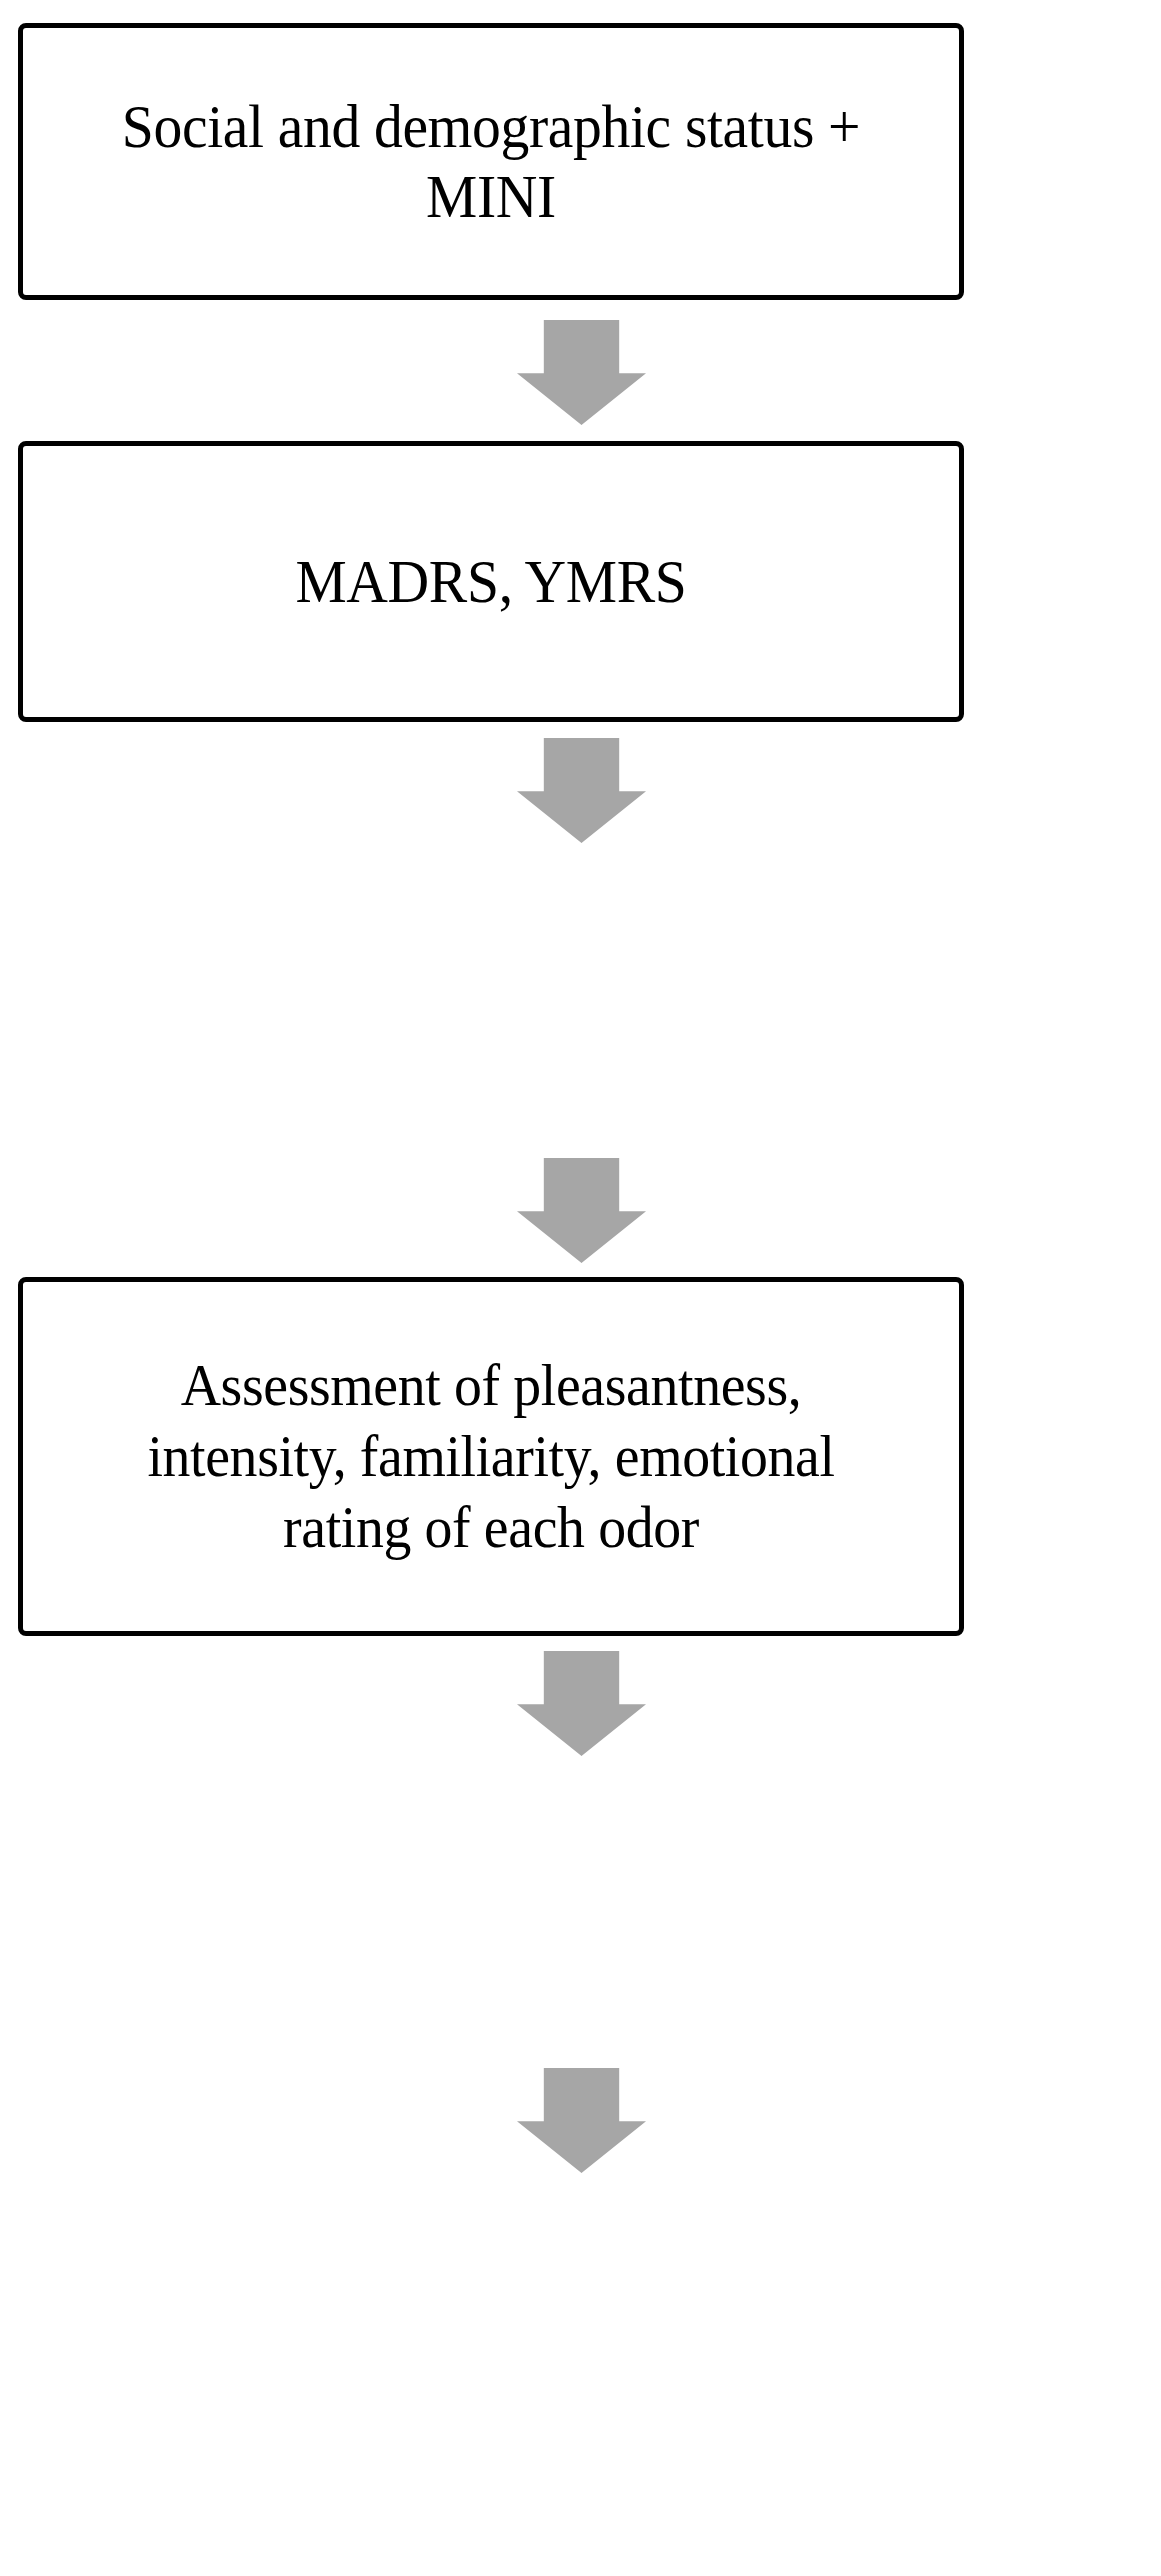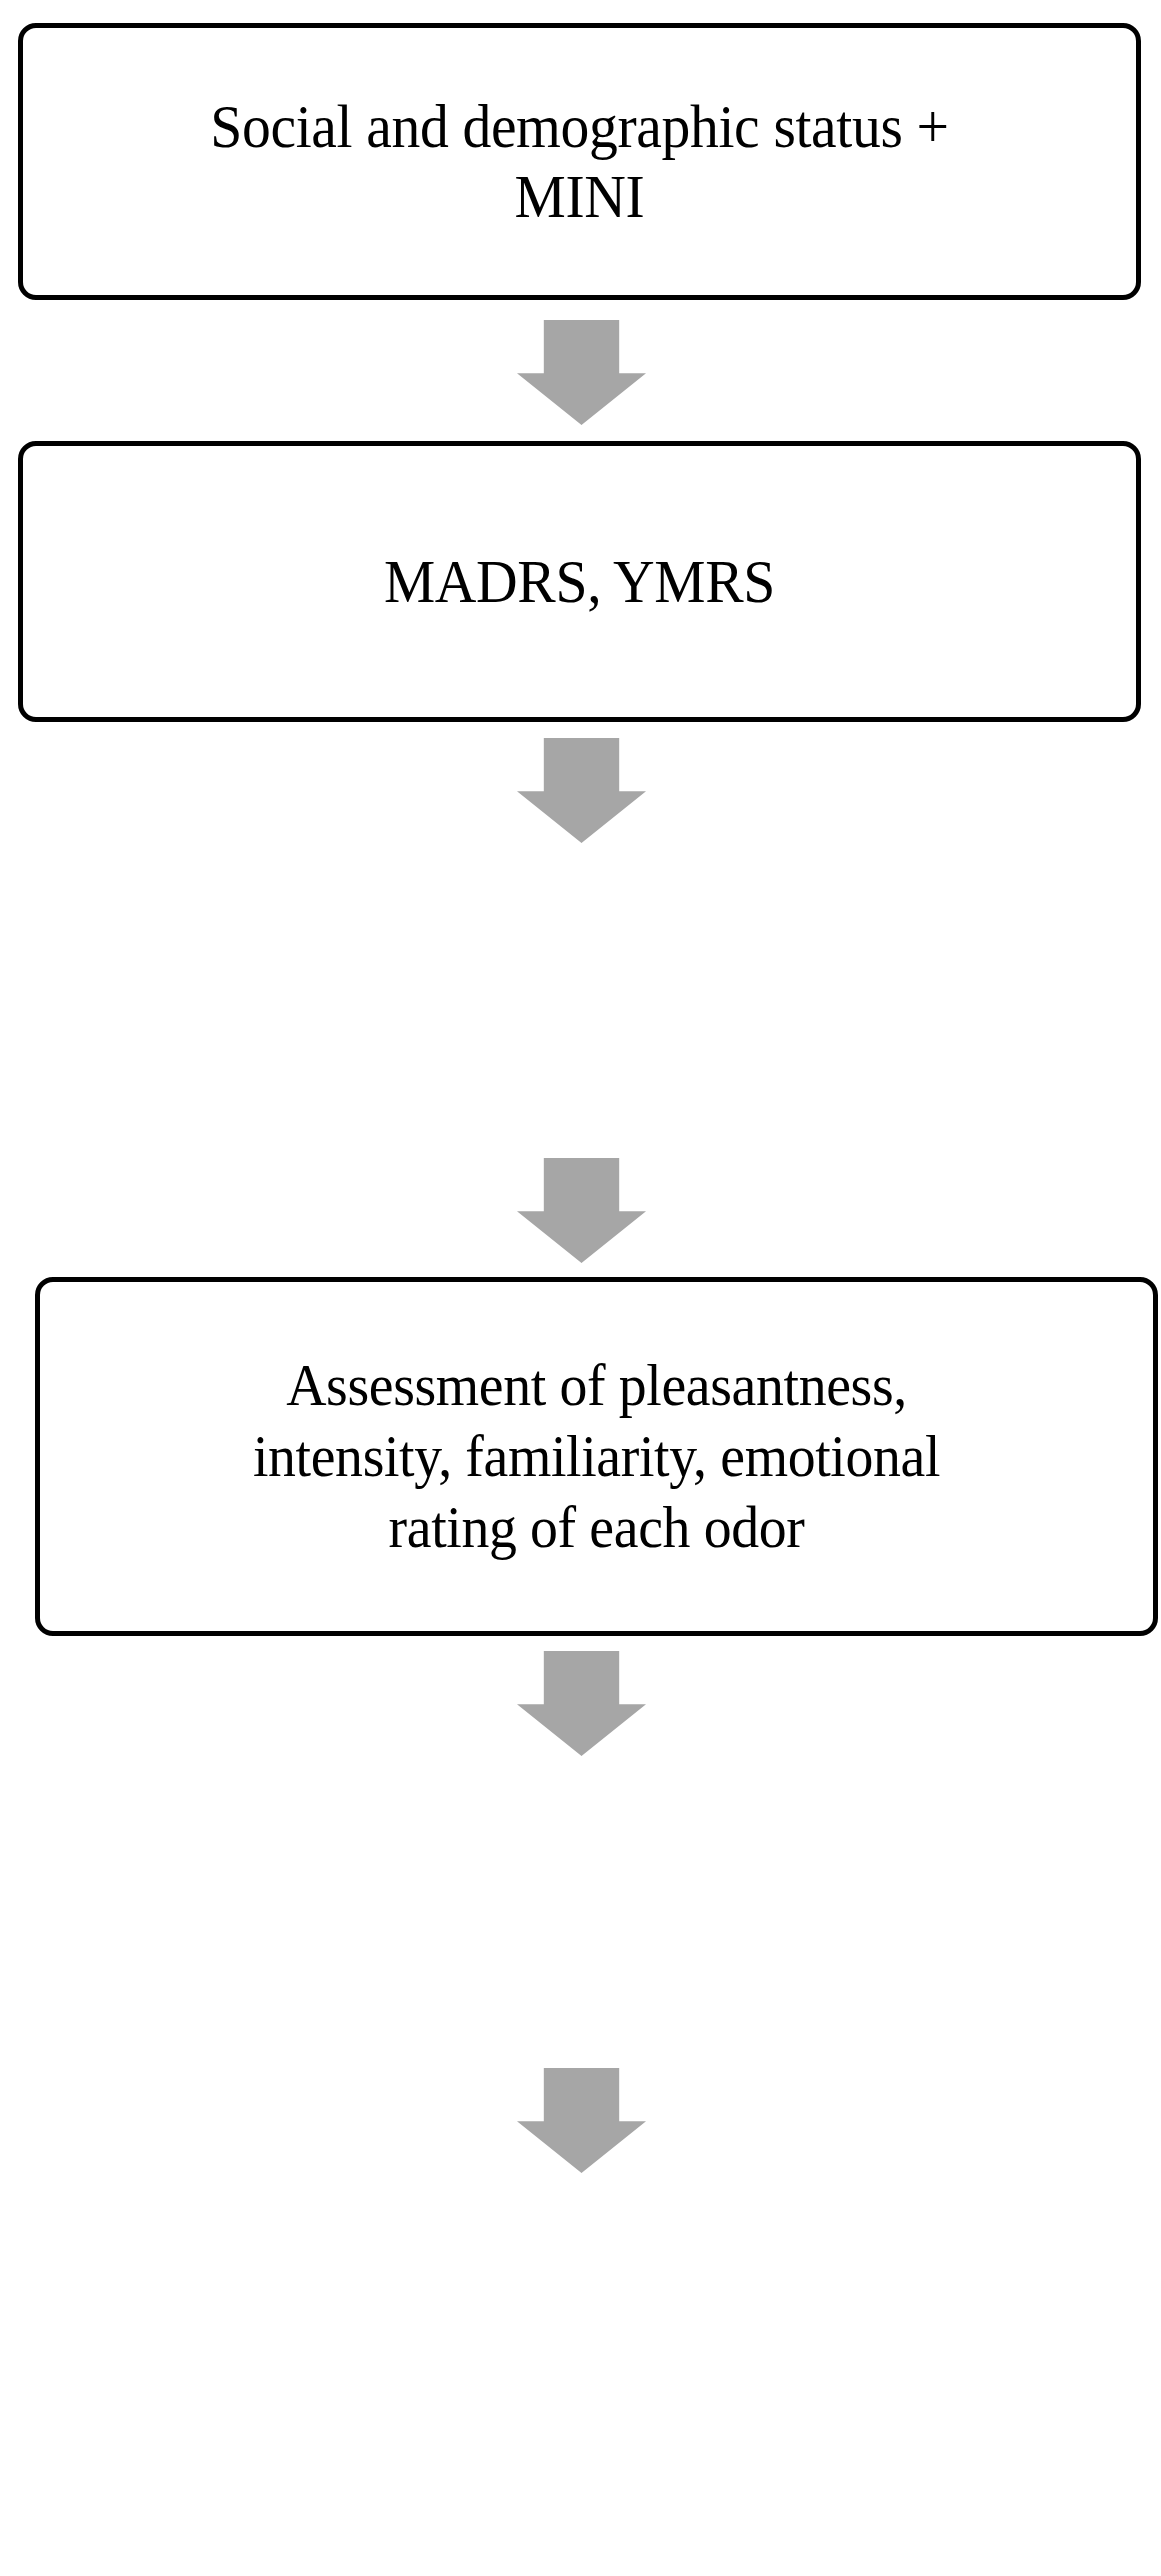--- a/index.html
+++ b/index.html
@@ -19,25 +19,25 @@
     position: relative;
     width: 1162px;
     height: 2576px;
     overflow: hidden;
     background: #ffffff;
   }
 
   .node {
     position: absolute;
     left: 18.4px;
-    width: 1123px;
+    width: 946px;
     box-sizing: border-box;
     background: #ffffff;
     border: 5.8px solid #000000;
-    border-radius: 18px;
+    border-radius: 8px;
     display: flex;
     align-items: center;
     justify-content: center;
     text-align: center;
   }
 
   .node-text {
     display: block;
     width: 100%;
     padding: 0 15px;
@@ -61,21 +61,21 @@
   .node-line sup {
     font-size: 0.58em;
     vertical-align: super;
     line-height: 0;
   }
 
   
   #node-1 { top: 23.4px;   height: 277px; }
   #node-2 { top: 441px;  height: 281px; }
   #node-3 { top: 862px; height: 281px; }
-  #node-4 { top: 1277px; height: 359px; margin-left: 17px; }
+  #node-4 { top: 1277px; height: 359px; }
   #node-5 { top: 1769px; height: 285px; }
   #node-6 { top: 2178px; height: 330px; }
 
   
   #node-4 .node-text { font-size: 60px; line-height: 1.18; }
   #node-6 .node-text { font-size: 61px; line-height: 1.32; }
   #node-3 .node-text { line-height: 1.78; }
   #node-5 .node-text { line-height: 1.22; }
 
   .arrow {

